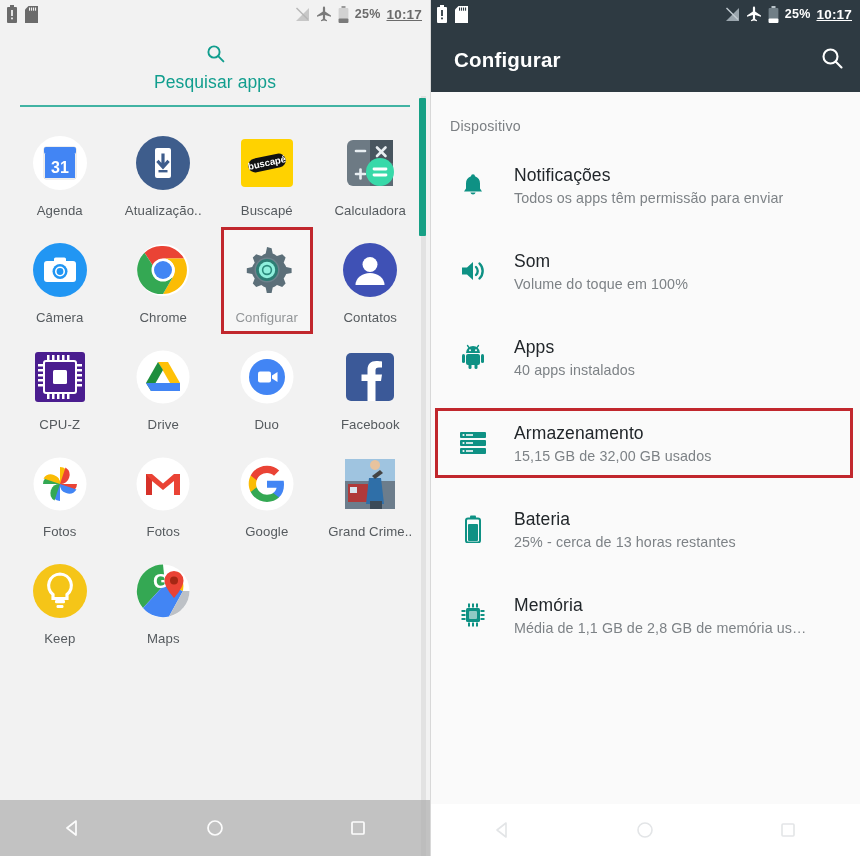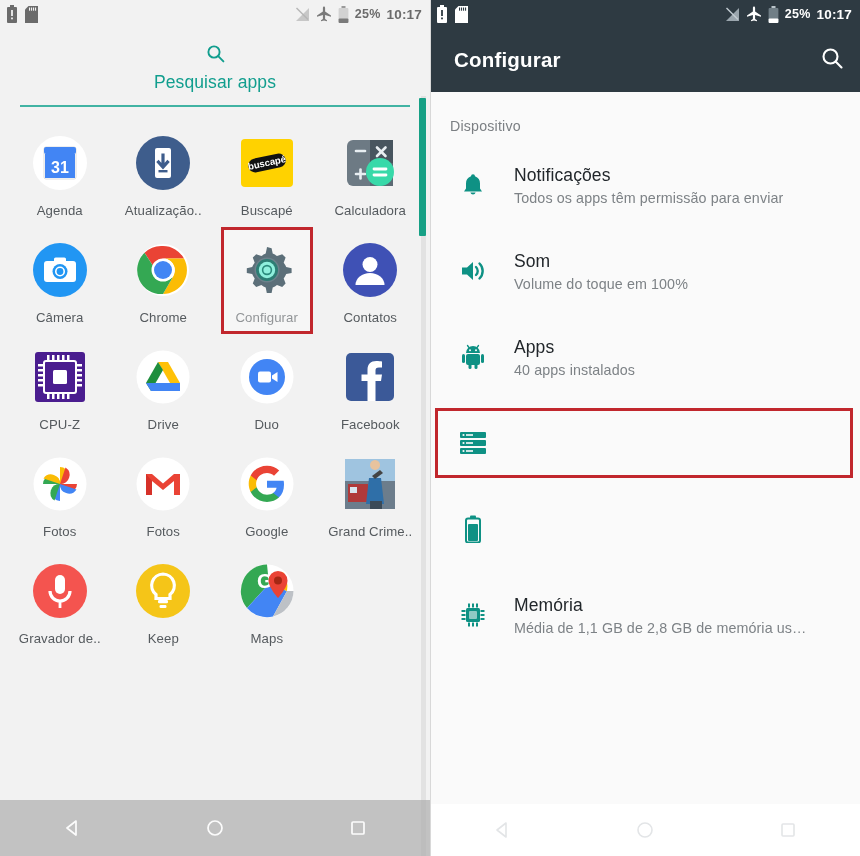--- a/index.html
+++ b/index.html
@@ -20,21 +20,21 @@
   }
   .statusbar {
     height: 28px; display: flex; align-items: center;
     padding: 0 8px 0 6px; gap: 22px;
   }
   .statusbar.light { background: #f2f2f2; color: #6b6b6b; }
   .statusbar.dark  { background: #2e3a42; color: #ffffff; }
   .sb-left { display: flex; align-items: center; gap: 7px; }
   .sb-right { margin-left: auto; display: flex; align-items: center; gap: 6px; }
   .sb-pct { font-size: 12.5px; font-weight: bold; letter-spacing: .2px; }
-  .sb-time { font-size: 13.5px; font-weight: bold; letter-spacing: .2px; }
+  .sb-time { font-size: 13.5px; font-weight: bold; letter-spacing: .2px; text-decoration: underline; }
   .sb-ico { display: block; }
 
   
   .search-row {
     height: 56px; display: flex; align-items: center; justify-content: center;
     gap: 9px; margin-top: 12px; flex-direction: column;
   }
   .search-label { color: #119e8e; font-size: 17.5px; letter-spacing: .1px; }
   .search-underline {
     height: 2px; background: #41b3a3; margin: 9px 20px 0 20px;
@@ -413,31 +413,20 @@
             <rect x="8" y="31" width="7" height="6" fill="#d9e6ef"></rect>
             <path d="M33 14 a5 5 0 1 1 .1 0 Z" fill="#e8c39e"></path>
             <path d="M27 22 l12 0 l3 26 l-18 0 Z" fill="#2f6fa8"></path>
             <path d="M30 20 l8 -6 l3 3 l-8 6 Z" fill="#444"></path>
             <rect x="28" y="45" width="12" height="8" fill="#3b4a57"></rect>
           </svg>
         </div>
         <div class="app-label">Grand Crime..</div>
       </div>
 
-      <div class="app-cell">
-        <div class="app-icon-wrap">
-          <svg width="56" height="56" viewBox="0 0 56 56">
-            <circle cx="28" cy="28" r="27" fill="#f4544f"></circle>
-            <rect x="23" y="12" width="10" height="19" rx="5" fill="#ffffff"></rect>
-            <path d="M18 28 a10 10 0 0 0 20 0" stroke="#ffffff" stroke-width="3.2" fill="none"></path>
-            <rect x="26.6" y="37" width="2.8" height="8" fill="#ffffff"></rect>
-          </svg>
-        </div>
-        <div class="app-label">Gravador de..</div>
-      </div>
 
       <div class="app-cell">
         <div class="app-icon-wrap">
           <svg width="56" height="56" viewBox="0 0 56 56">
             <circle cx="28" cy="28" r="27" fill="#f5c518"></circle>
             <path d="M28 11 a11.5 11.5 0 0 0 -7 20.5 l0 4 14 0 0-4 A11.5 11.5 0 0 0 28 11 Z" fill="none" stroke="#ffffff" stroke-width="3.2"></path>
             <rect x="23" y="37" width="10" height="3.2" rx="1.2" fill="#ffffff"></rect>
             <rect x="24.5" y="42" width="7" height="3" rx="1.2" fill="#ffffff"></rect>
           </svg>
         </div>
@@ -584,29 +573,37 @@
             <rect x="2" y="10" width="26" height="6" rx="1" fill="#0e9184"></rect>
             <rect x="2" y="18" width="26" height="6" rx="1" fill="#0e9184"></rect>
             <circle cx="5.5" cy="5" r="1.1" fill="#fafafa"></circle>
             <circle cx="5.5" cy="13" r="1.1" fill="#fafafa"></circle>
             <circle cx="5.5" cy="21" r="1.1" fill="#fafafa"></circle>
             <rect x="8" y="4.2" width="7" height="1.6" fill="#fafafa"></rect>
             <rect x="8" y="12.2" width="7" height="1.6" fill="#fafafa"></rect>
             <rect x="8" y="20.2" width="7" height="1.6" fill="#fafafa"></rect>
           </svg>
         </div>
+        <div class="row-text">
+          <div class="row-title">Armazenamento</div>
+          <div class="row-sub">15,15 GB de 32,00 GB usados</div>
+        </div>
       </div>
 
       <div class="settings-row">
         <div class="row-icon">
           <svg width="18" height="28" viewBox="0 0 18 28">
             <rect x="6" y="0.5" width="6" height="3" rx="1" fill="#0e9184"></rect>
             <rect x="2" y="3.5" width="14" height="24" rx="2" fill="none" stroke="#0e9184" stroke-width="2"></rect>
             <rect x="4" y="9" width="10" height="17" rx="1" fill="#0e9184"></rect>
           </svg>
+        </div>
+        <div class="row-text">
+          <div class="row-title">Bateria</div>
+          <div class="row-sub">25% - cerca de 13 horas restantes</div>
         </div>
       </div>
 
       <div class="settings-row">
         <div class="row-icon">
           <svg width="26" height="26" viewBox="0 0 26 26">
             <rect x="6" y="6" width="14" height="14" rx="1.5" fill="#0e9184"></rect>
             <rect x="9" y="9" width="8" height="8" rx="1" fill="#fafafa" opacity=".55"></rect>
             <g fill="#0e9184">
               <rect x="8" y="1.5" width="2" height="4"></rect>

